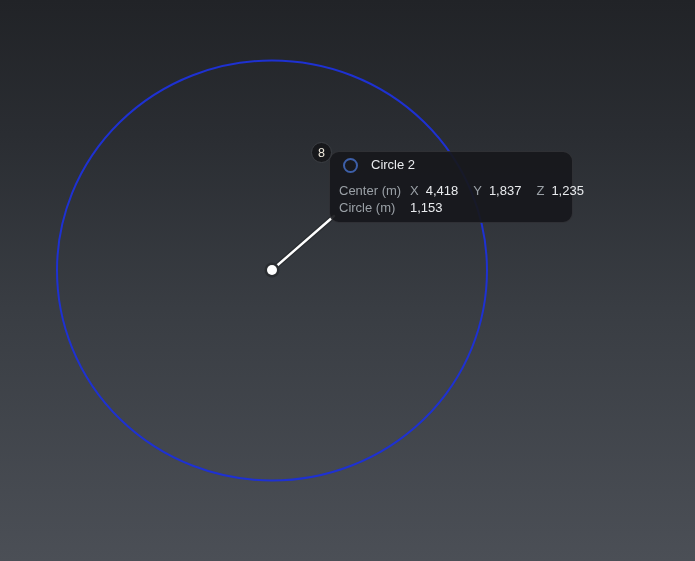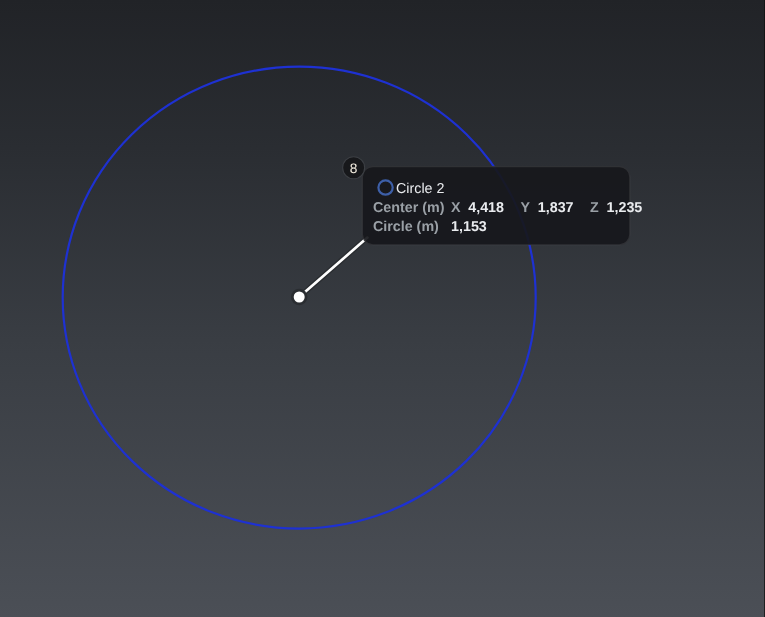--- a/index.html
+++ b/index.html
@@ -54,40 +54,39 @@
     border: 1px solid rgba(255,255,255,0.10);
     border-radius: 10px;
     padding: 6px 5px 6px 9px;
     color: var(--value-white, #e9ebee);
     font-size: 13px;
     line-height: 1;
     z-index: 2;
   }
   .tt-header {
     display: flex;
-    align-items: center;
-    gap: 2px;
+    gap: 13px;
     height: 24px;
     padding-left: 4px;
   }
   .tt-icon {
     width: 11px;
     height: 11px;
     border: 2px solid var(--icon-stroke, #3d5fa8);
     border-radius: 50%;
     flex: 0 0 auto;
   }
   .tt-title {
     color: var(--value-white, #e9ebee);
   }
   .tt-row {
     display: flex;
+    align-items: center;
     height: 17px;
     white-space: nowrap;
-    font-weight: bold;
   }
   .tt-label {
     width: 71px;
     flex: 0 0 auto;
     color: var(--label-gray, #9aa0a6);
   }
   .tt-axis {
     color: var(--label-gray, #9aa0a6);
     margin-right: 7px;
   }

